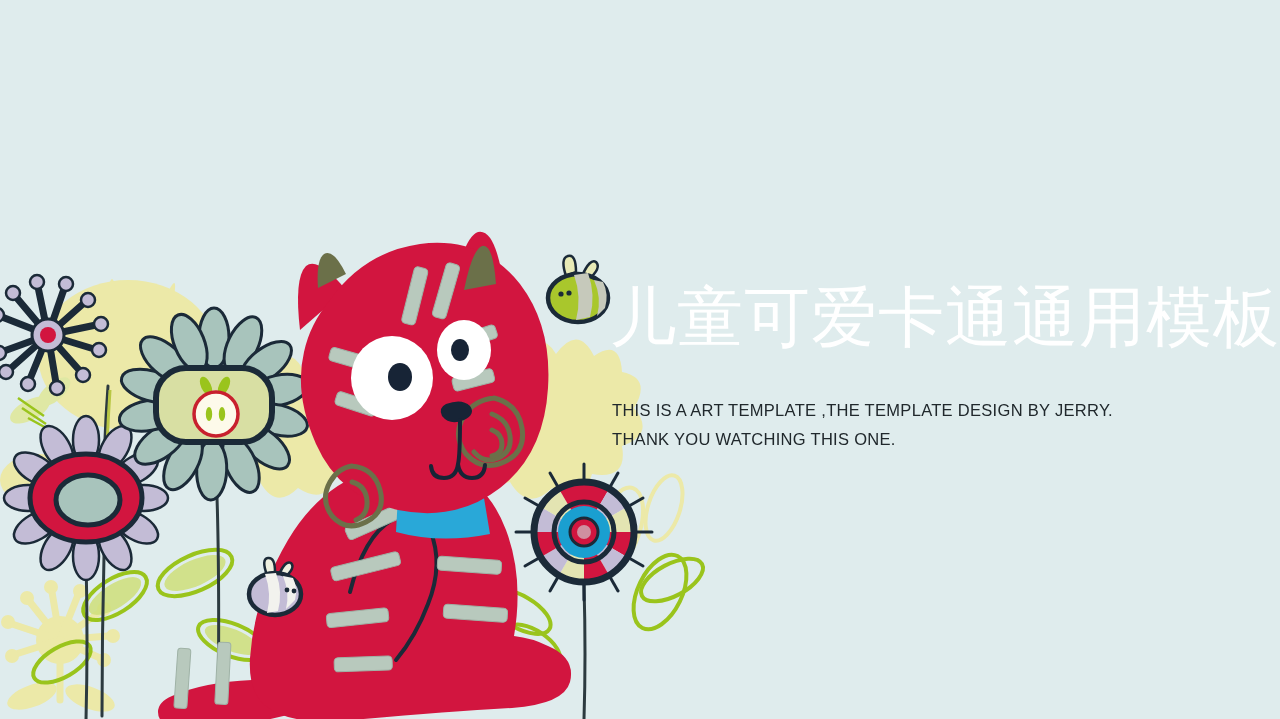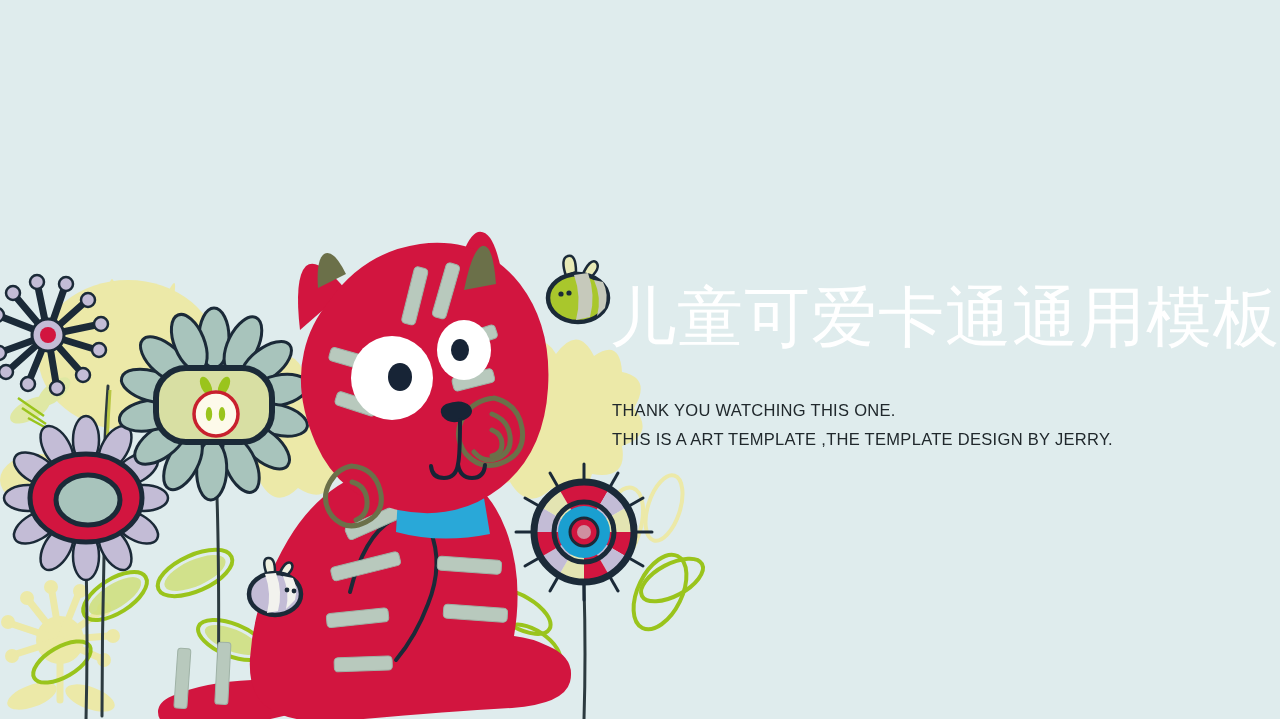--- a/index.html
+++ b/index.html
@@ -374,18 +374,18 @@
         <circle cx="12" cy="-2" r="2.4"></circle>
         <circle cx="19" cy="-1" r="2.4"></circle>
       </g>
     </g>
 
   </svg>
 
   <div class="text-layer">
     <div id="title">儿童可爱卡通通用模板</div>
     <div id="subtitle">
+      <span class="sub-line">THIS IS A ART TEMPLATE ,THE TEMPLATE DESIGN BY JERRY.</span>
       <span class="sub-line">THANK YOU WATCHING THIS ONE.</span>
-      <span class="sub-line">THIS IS A ART TEMPLATE ,THE TEMPLATE DESIGN BY JERRY.</span>
     </div>
   </div>
 
 </div>
 
 </body></html>

